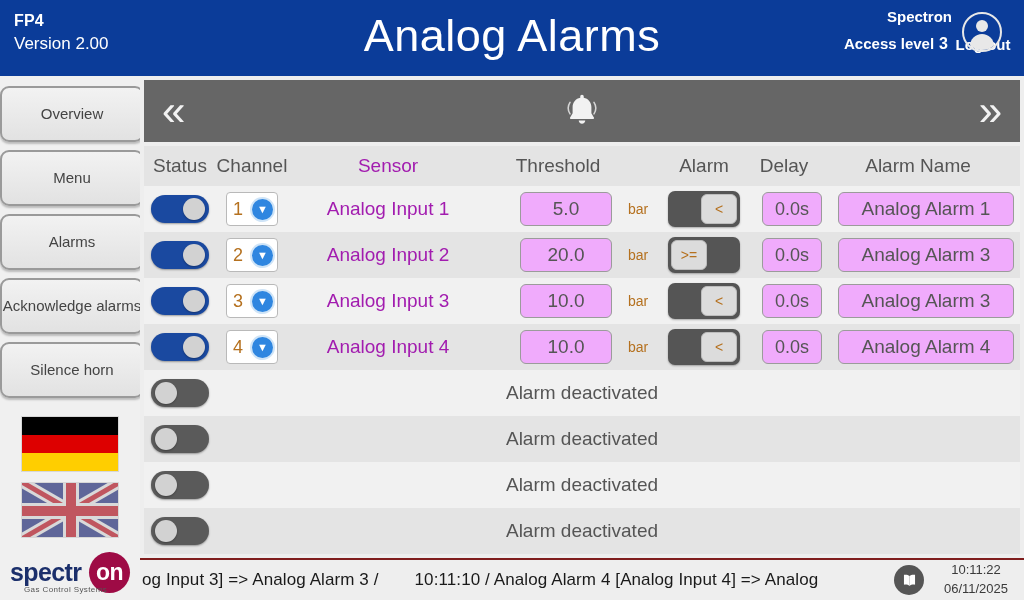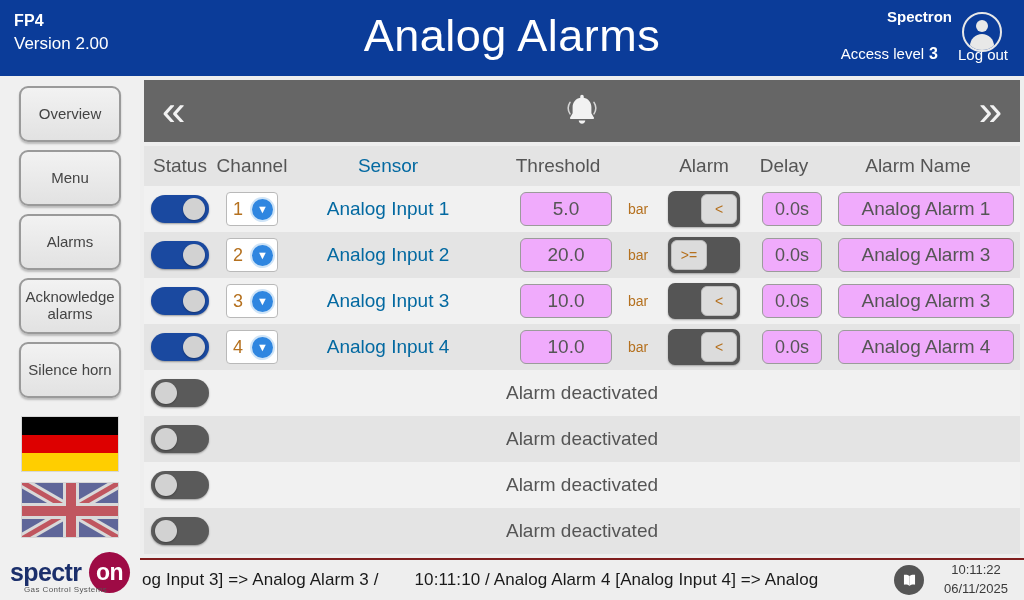--- a/index.html
+++ b/index.html
@@ -18,40 +18,40 @@
   .hdr-left { position: absolute; left: 14px; top: 12px; }
   .hdr-app { font-size: 16px; font-weight: bold; letter-spacing: .2px; }
   .hdr-ver { font-size: 17px; margin-top: 4px; font-weight: normal; }
   .hdr-title {
     position: absolute; left: 0; top: 0; width: 1024px; height: 72px;
     display: flex; align-items: center; justify-content: center;
     font-size: 45px; letter-spacing: .5px;
   }
   .hdr-right { position: absolute; right: 10px; top: 8px; text-align: right; }
   .hdr-user { font-size: 15px; font-weight: bold; margin-right: 62px; }
-  .hdr-row2 { margin-top: 20px; display: flex; align-items: center; justify-content: flex-end; gap: 14px; }
+  .hdr-row2 { margin-top: 10px; display: flex; align-items: center; justify-content: flex-end; gap: 4px; font-weight: bold; }
   .hdr-access { font-size: 15px; }
   .hdr-access b { margin-left: 5px; font-size: 16px; }
   .hdr-logout { font-size: 15px; width: 62px; text-align: center; }
   .avatar {
     position: absolute; right: 12px; top: 4px;
     width: 40px; height: 40px; border-radius: 50%;
     border: 2px solid #e8e8e8; display: flex; align-items: flex-end; justify-content: center;
     overflow: hidden;
   }
   .avatar .head { width: 12px; height: 12px; border-radius: 50%; background: #e8e8e8; position: absolute; top: 6px; }
   .avatar .body { width: 24px; height: 16px; border-radius: 12px 12px 0 0; background: #e8e8e8; position: absolute; bottom: 0; }
 
   
   .sidebar {
     position: absolute; left: 0; top: 76px; width: 140px; height: 524px;
     background: #f0f0f0;
   }
   .navbtn {
-    margin: 8px auto 0; width: 102px; height: 56px;
+    margin: 8px auto 0; width: 144px; height: 56px;
     border: 2px solid #9a9a9a; border-radius: 9px;
     background: linear-gradient(#f2f2f2, #e2e2e2);
     color: #444; font-size: 15px;
     display: flex; align-items: center; justify-content: center;
     text-align: center; line-height: 1.12;
     box-shadow: 0 2px 2px rgba(0,0,0,.22);
   }
   .navbtn.first { margin-top: 10px; }
   .flag { width: 98px; height: 56px; margin: 0 auto; border: 1px solid #d7d7d7; }
   .flag-de { margin-top: 18px; background: linear-gradient(#000 0 33.33%, #dd0000 33.33% 66.66%, #ffce00 66.66% 100%); }
@@ -94,21 +94,21 @@
     color: #555; font-size: 19px;
   }
   .thead > div { text-align: center; }
   .row { display: flex; align-items: center; height: 46px; }
   .row.odd  { background: #f1f1f1; }
   .row.even { background: #e4e4e4; }
 
   .c-status { width: 72px; display: flex; align-items: center; justify-content: center; }
   .c-channel { width: 72px; display: flex; align-items: center; justify-content: center; }
   .c-sensor { width: 200px; display: flex; align-items: center; justify-content: center;
-              font-size: 19px; color: #0369a1; }
+              font-size: 19px; color: #a21caf; }
   .c-threshold { width: 140px; display: flex; align-items: center; justify-content: center; }
   .c-unit { width: 34px; font-size: 14px; color: #b5711f; }
   .c-alarm { width: 84px; display: flex; align-items: center; justify-content: center; }
   .c-delay { width: 76px; display: flex; align-items: center; justify-content: center; }
   .c-name { flex: 1; display: flex; align-items: center; justify-content: center; padding-right: 6px; text-align: right; }
 
   
   .toggle { width: 58px; height: 28px; border-radius: 16px; position: relative;
             box-shadow: 0 1px 2px rgba(0,0,0,.35); }
   .toggle .knob { position: absolute; top: 3px; width: 22px; height: 22px; border-radius: 50%;

